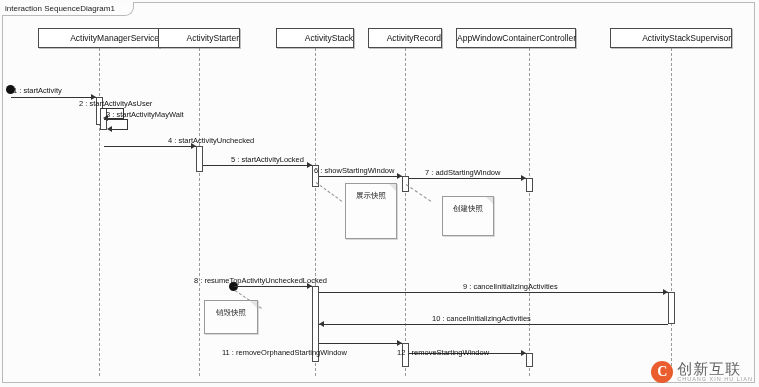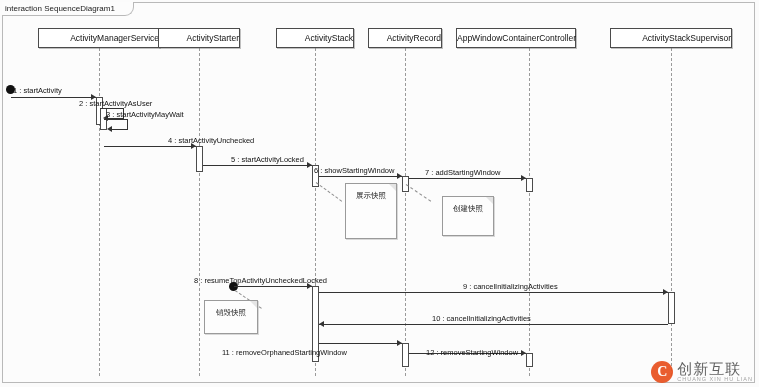--- a/index.html
+++ b/index.html
@@ -263,21 +263,21 @@
   <div class="msg" style="left:319px; top:324px; width:349px;"></div>
   <div class="arrowL" style="left:319px; top:321px;"></div>
   <div class="lbl" style="left:432px; top:314px;">10 : cancelInitializingActivities</div>
 
   <div class="msg" style="left:319px; top:343px; width:83px;"></div>
   <div class="arrowR" style="left:397px; top:340px;"></div>
   <div class="lbl" style="left:222px; top:348px;">11 : removeOrphanedStartingWindow</div>
 
   <div class="msg" style="left:409px; top:353px; width:117px;"></div>
   <div class="arrowR" style="left:521px; top:350px;"></div>
-  <div class="lbl" style="left:426px; top:348px;">12 : removeStartingWindow</div>
+  <div class="lbl" style="left:397px; top:348px;">12 : removeStartingWindow</div>
 
   <div class="wm">
     <div class="logo">C</div>
     <div class="wmcol">
       <div class="txt1">创新互联</div>
       <div class="txt2">CHUANG XIN HU LIAN</div>
     </div>
   </div>
 </div>
 

